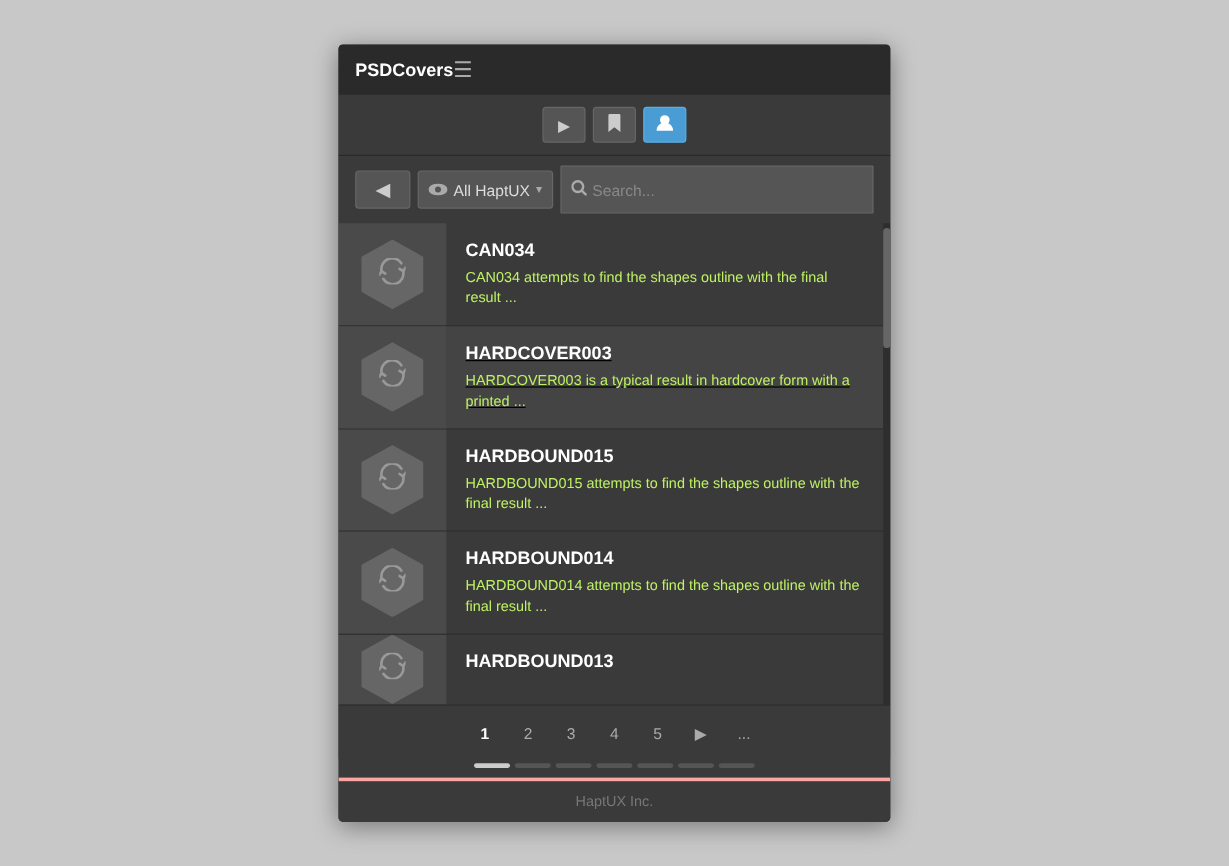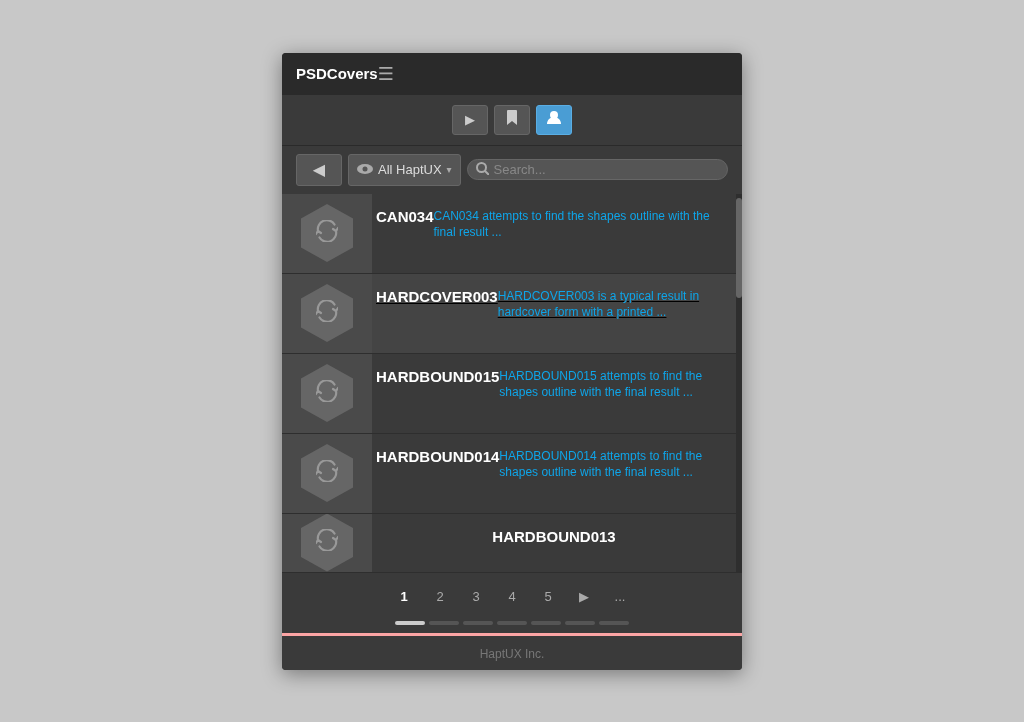--- a/index.html
+++ b/index.html
@@ -117,22 +117,22 @@
     }
     .filter-arrow {
       color: #aaa;
       font-size: 10px;
     }
     .search-input-wrapper {
       display: flex;
       align-items: center;
       background: #555;
       border: 1px solid #666;
-      border-radius: 11px;
-      height: 21px;
+      border-radius: 1px;
+      height: 40px;
       padding: 0 8px;
       gap: 5px;
       flex: 1;
     }
     .search-icon {
       color: #aaa;
       font-size: 13px;
     }
     .search-input {
       background: transparent;
@@ -171,33 +171,32 @@
       display: flex;
       align-items: center;
       justify-content: center;
     }
     .refresh-icon {
       color: #999;
       font-size: 20px;
     }
     .item-content {
       flex: 1;
-      padding: 14px 4px;
-      display: flex;
-      flex-direction: row;
-      justify-content: center;
+      padding: 14px 16px;
+      display: flex;
+      flex-direction: column;
     }
     .item-title {
       color: #ffffff;
       font-size: 15px;
       font-weight: bold;
       margin-bottom: 6px;
     }
     .item-desc {
-      color: #0ea5e9;
+      color: #bef264;
       font-size: 12px;
       line-height: 1.4;
     }
     .scrollbar-track {
       width: 6px;
       background: #2e2e2e;
       flex-shrink: 0;
     }
     .scrollbar-thumb {
       width: 6px;

